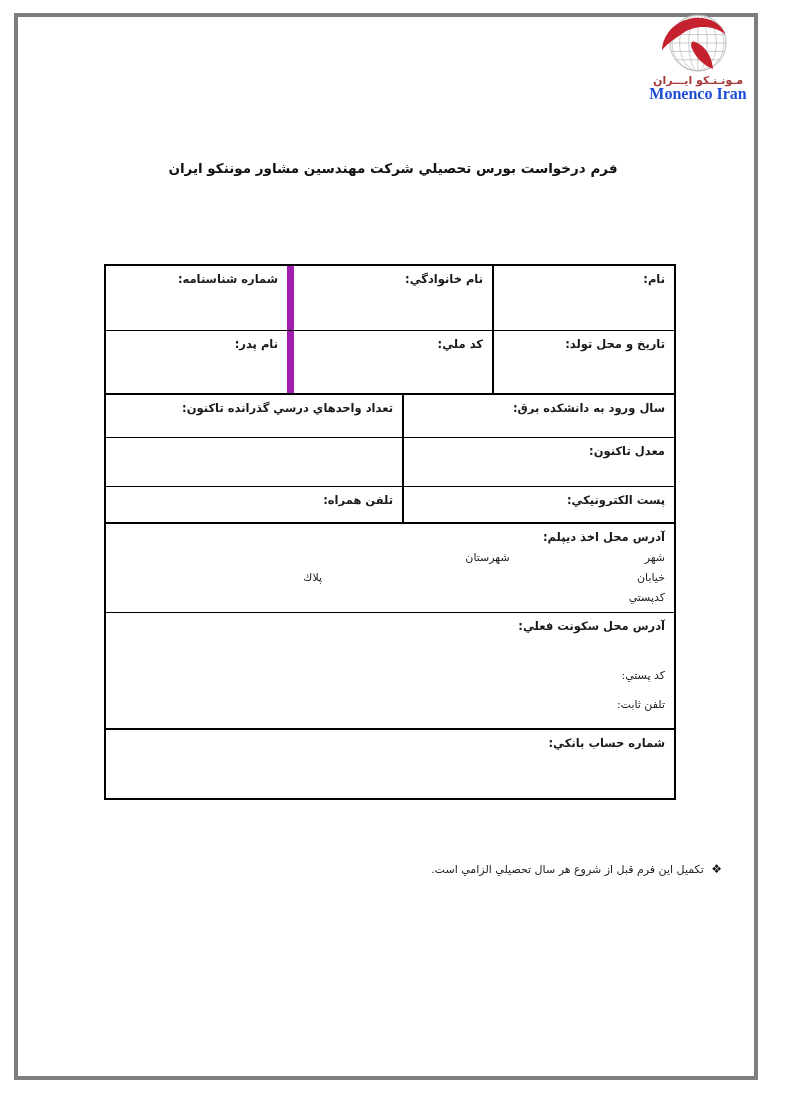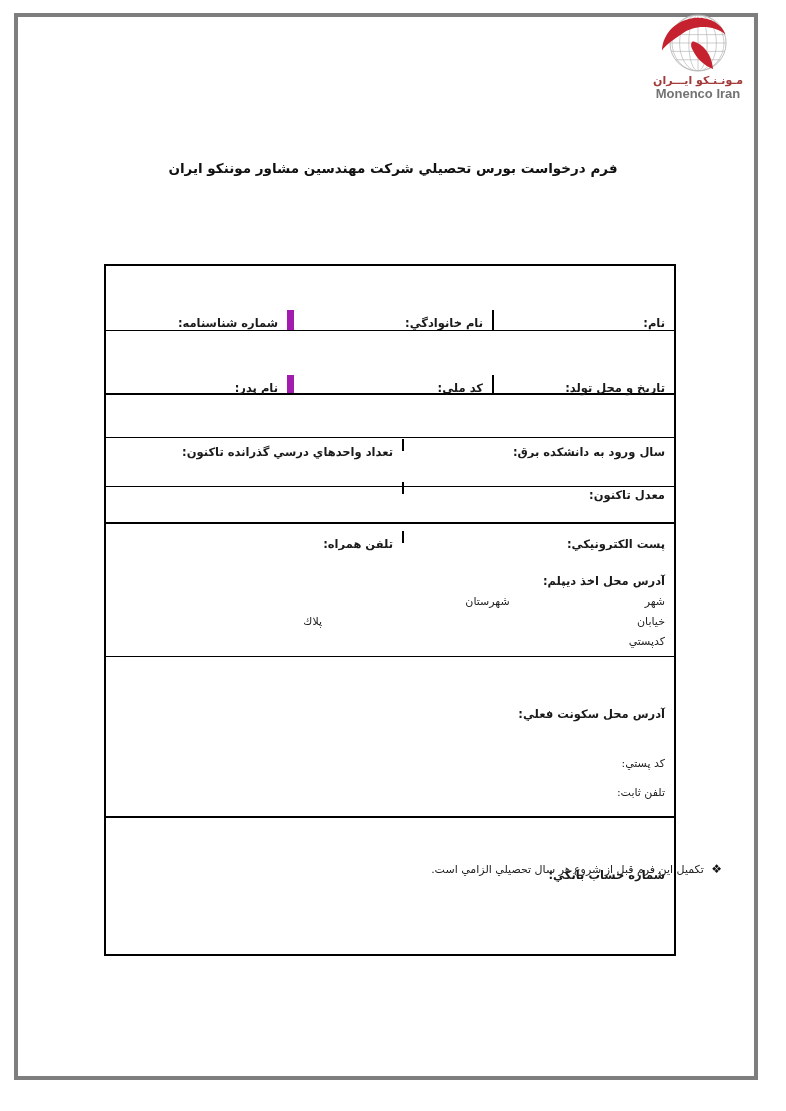--- a/index.html
+++ b/index.html
@@ -9,45 +9,45 @@
   }
   
   .frame{
     position:absolute;left:14px;top:13px;width:744px;height:1067px;
     border:4px solid #7e7e7e;box-sizing:border-box;background:#ffffff;
   }
   
   .logo{position:absolute;top:12px;left:645px;width:106px;text-align:center;}
   .logo svg{display:block;margin:0 auto;}
   .logo-fa{font-size:11px;font-weight:bold;color:#a33a3a;direction:rtl;line-height:13px;letter-spacing:1px;}
-  .logo-en{font-size:13px;font-weight:bold;color:#737373;font-family:Liberation Sans, sans-serif;line-height:14px;}
+  .logo-en{font-size:16px;font-weight:bold;color:#1d4ed8;font-family:Liberation Serif, serif;line-height:14px;}
   
   .title{
     position:absolute;top:160px;left:0;width:100%;text-align:center;
     direction:rtl;font-weight:bold;font-size:13.5px;color:#111;
   }
   
   .form-table{
     position:absolute;top:264px;left:104px;width:572px;box-sizing:border-box;
     border:2px solid #000;direction:rtl;font-size:11.5px;font-weight:bold;
   }
   .row{display:flex;box-sizing:border-box;}
   .b1{border-bottom:1px solid #000;}
   .b2{border-bottom:2px solid #000;}
-  .cell{box-sizing:border-box;padding:6px 9px;margin-top:44px;}
+  .cell{box-sizing:border-box;padding:6px 9px;}
   .vb2{border-left:2px solid #000;}  
   .vb1{border-left:7px solid #a21caf;}
   .r12{height:65px;}
   .r2h{height:64px;}
   .r3h{height:43px;}
   .r4h{height:49px;}
   .r5h{height:37px;}
   .r6h{height:89px;display:block;}
   .r7h{height:117px;display:block;}
-  .r8h{height:92px;display:block;border-radius:23px;}
+  .r8h{height:68px;display:block;border-radius:23px;}
   .c1{width:182px;}
   .c2{width:205px;}
   .c3{flex:1;}
   .w1{width:272px;}
   .w2{flex:1;}
   .addr-head{font-weight:bold;font-size:11.5px;}
   .addr-line{display:flex;font-weight:normal;font-size:11px;margin-top:7px;color:#222;}
   .gap-county{margin-inline-start:135px;}
   .gap-no{margin-inline-start:315px;}
   .sub-line{font-weight:normal;font-size:11px;color:#222;}

